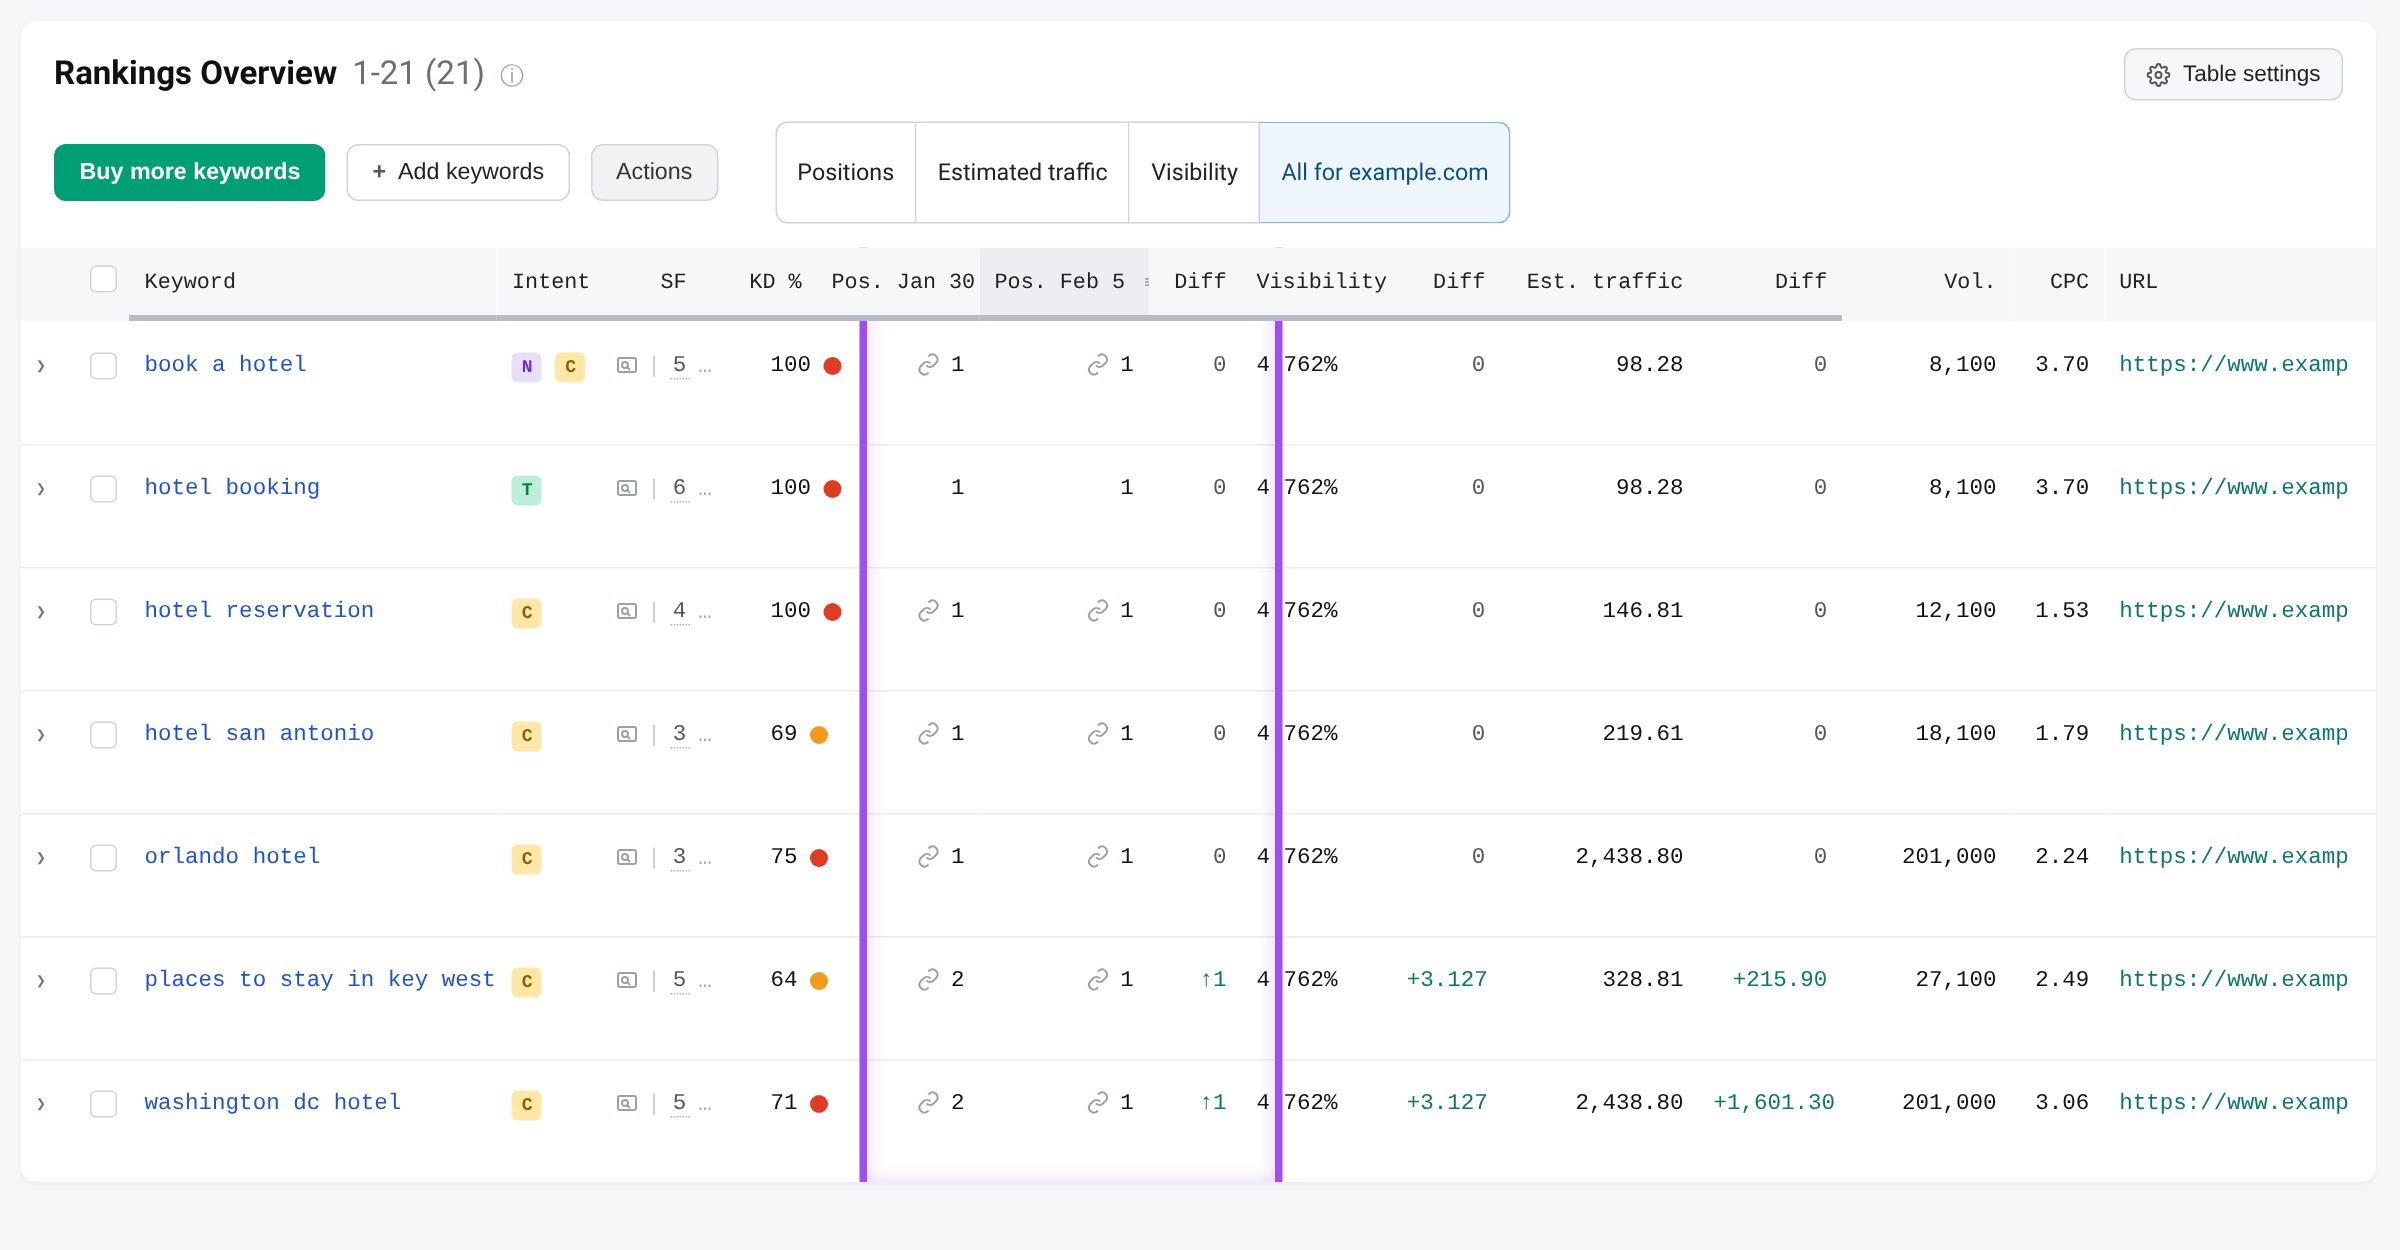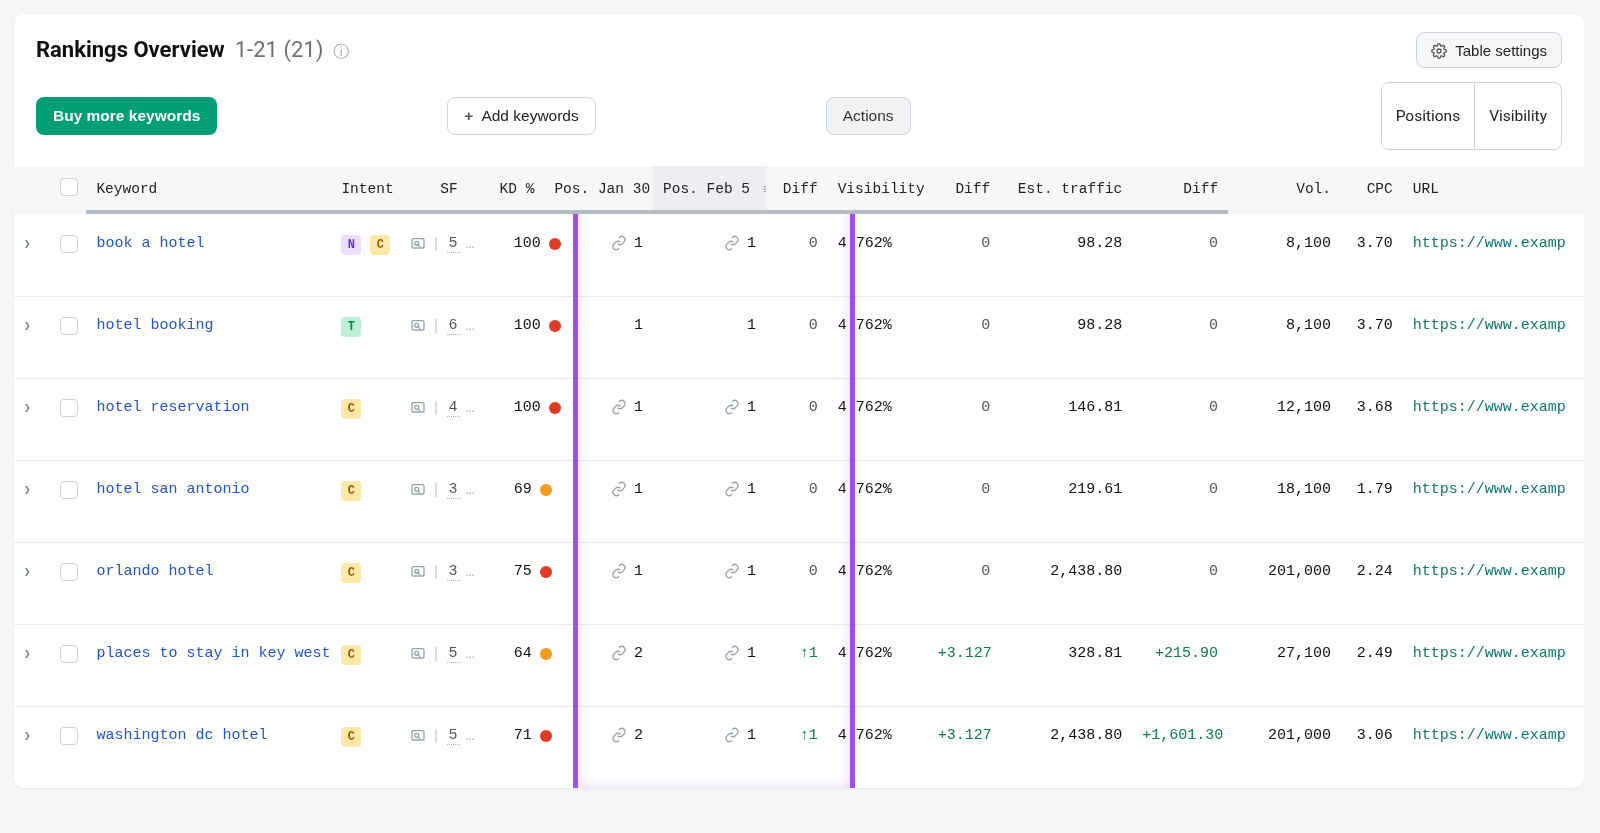--- a/index.html
+++ b/index.html
@@ -29,21 +29,20 @@
   .info-icon { color:#9aa0aa; font-size:16px; }
   .table-settings {
     display: inline-flex; align-items: center; gap: 8px;
     border: 1px solid #d0d4da; background:#f6f7f8; border-radius: 8px;
     padding: 8px 14px; font-size: 15px; color:#222; cursor:pointer;
   }
   .toolbar {
     display: flex; align-items:center; gap: 14px;
     padding: 0 22px 16px;
     flex-wrap: wrap;
-    justify-content: space-between;
   }
   .btn {
     display:inline-flex; align-items:center; gap:8px;
     border-radius: 8px; padding: 9px 16px; font-size: 15.5px;
     cursor:pointer; border:1px solid transparent;
   }
   .btn-primary { background:#009e74; color:#fff; font-weight:600; }
   .btn-outline { background:#fff; border-color:#d0d4da; color:#222; }
   .btn-soft { background:#f1f2f4; border-color:#d0d4da; color:#333; }
   .seg-group { display:flex; }
@@ -170,21 +169,23 @@
     <button class="btn btn-outline">
       <span style="font-weight:600;color:#555;">+</span>
       <span>Add keywords</span>
     </button>
     <button class="btn btn-soft">
       <span>Actions</span>
     </button>
     <div style="width:10px"></div>
     <div class="seg-group">
       <div class="seg"><span>Positions</span></div>
+      <div class="seg"><span>Estimated traffic</span></div>
       <div class="seg"><span>Visibility</span></div>
+      <div class="seg active"><span>All for example.com</span></div>
     </div>
   </div>
 
   <div class="table-scroll">
     <div class="highlight-box" style="left: 559px; width: 282px;"></div>
 
     <table>
       <colgroup>
         <col class="c-exp">
           <col class="c-chk">
@@ -310,21 +311,21 @@
             <td class="num"><span class="pos-cell"><span class="link-ico"><svg class="icon" viewBox="0 0 24 24" fill="none" stroke="#9aa0aa" stroke-width="2">
                     <path d="M10 13a5 5 0 0 0 7 0l3-3a5 5 0 0 0-7-7l-1 1"></path>
                     <path d="M14 11a5 5 0 0 0-7 0l-3 3a5 5 0 0 0 7 7l1-1"></path>
                   </svg></span> 1</span></td>
             <td class="num"><span class="diff-zero">0</span></td>
             <td><span>4.762%</span></td>
             <td class="num"><span class="diff-zero">0</span></td>
             <td class="num"><span>146.81</span></td>
             <td class="num"><span class="diff-zero">0</span></td>
             <td class="num"><span>12,100</span></td>
-            <td class="num"><span>3.68</span></td>
+            <td class="num"><span>1.53</span></td>
             <td class="url"><a href="#" class="urltxt">https://www.examp</a></td>
           </tr>
           <tr>
             <td><span class="caret">❯</span></td>
             <td><span class="checkbox"></span></td>
             <td class="kw"><a href="#">hotel san antonio</a></td>
             <td><span class="badge b-C">C</span></td>
             <td class="num"><span class="sf-wrap">
                 <svg class="icon" viewBox="0 0 24 24" fill="none" stroke="#9aa0aa" stroke-width="2">
                   <rect x="3" y="4" width="18" height="14" rx="2"></rect>

